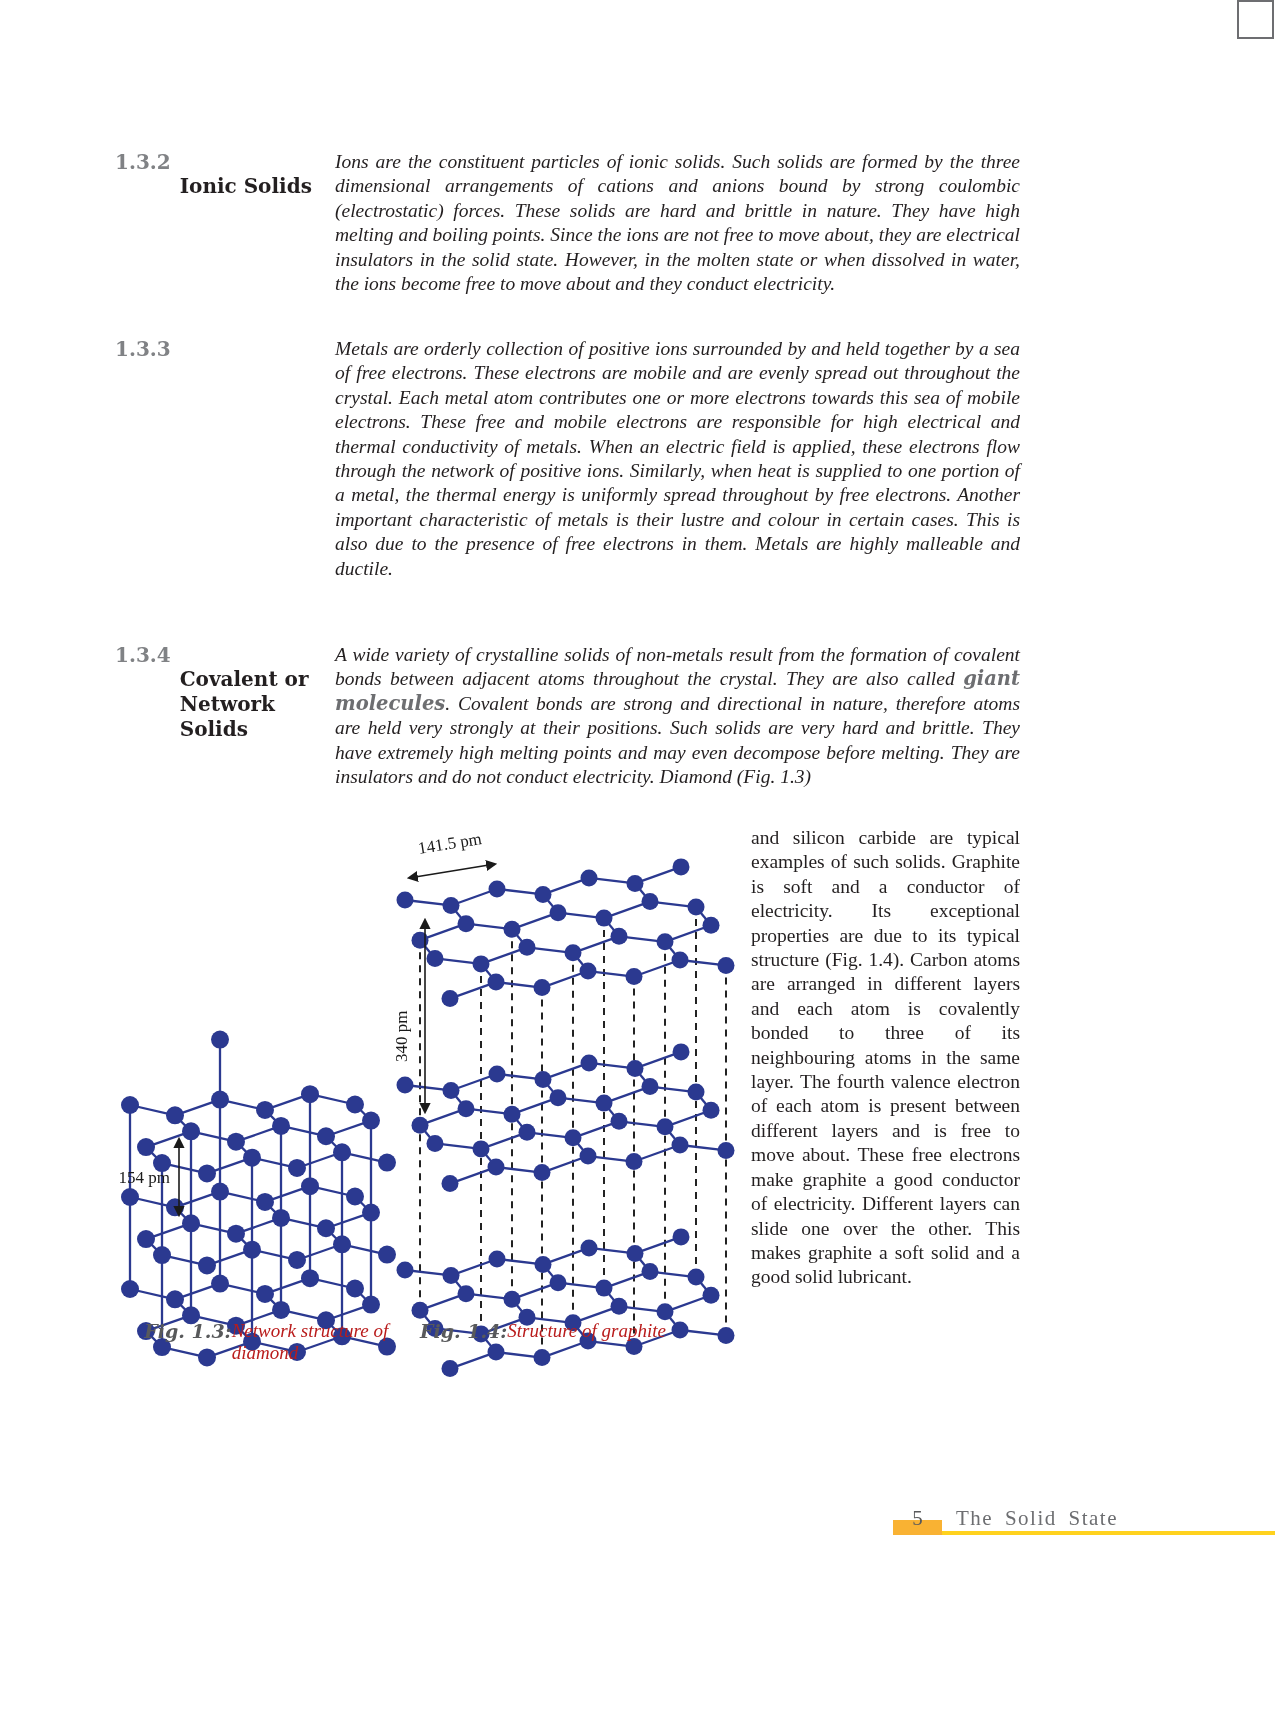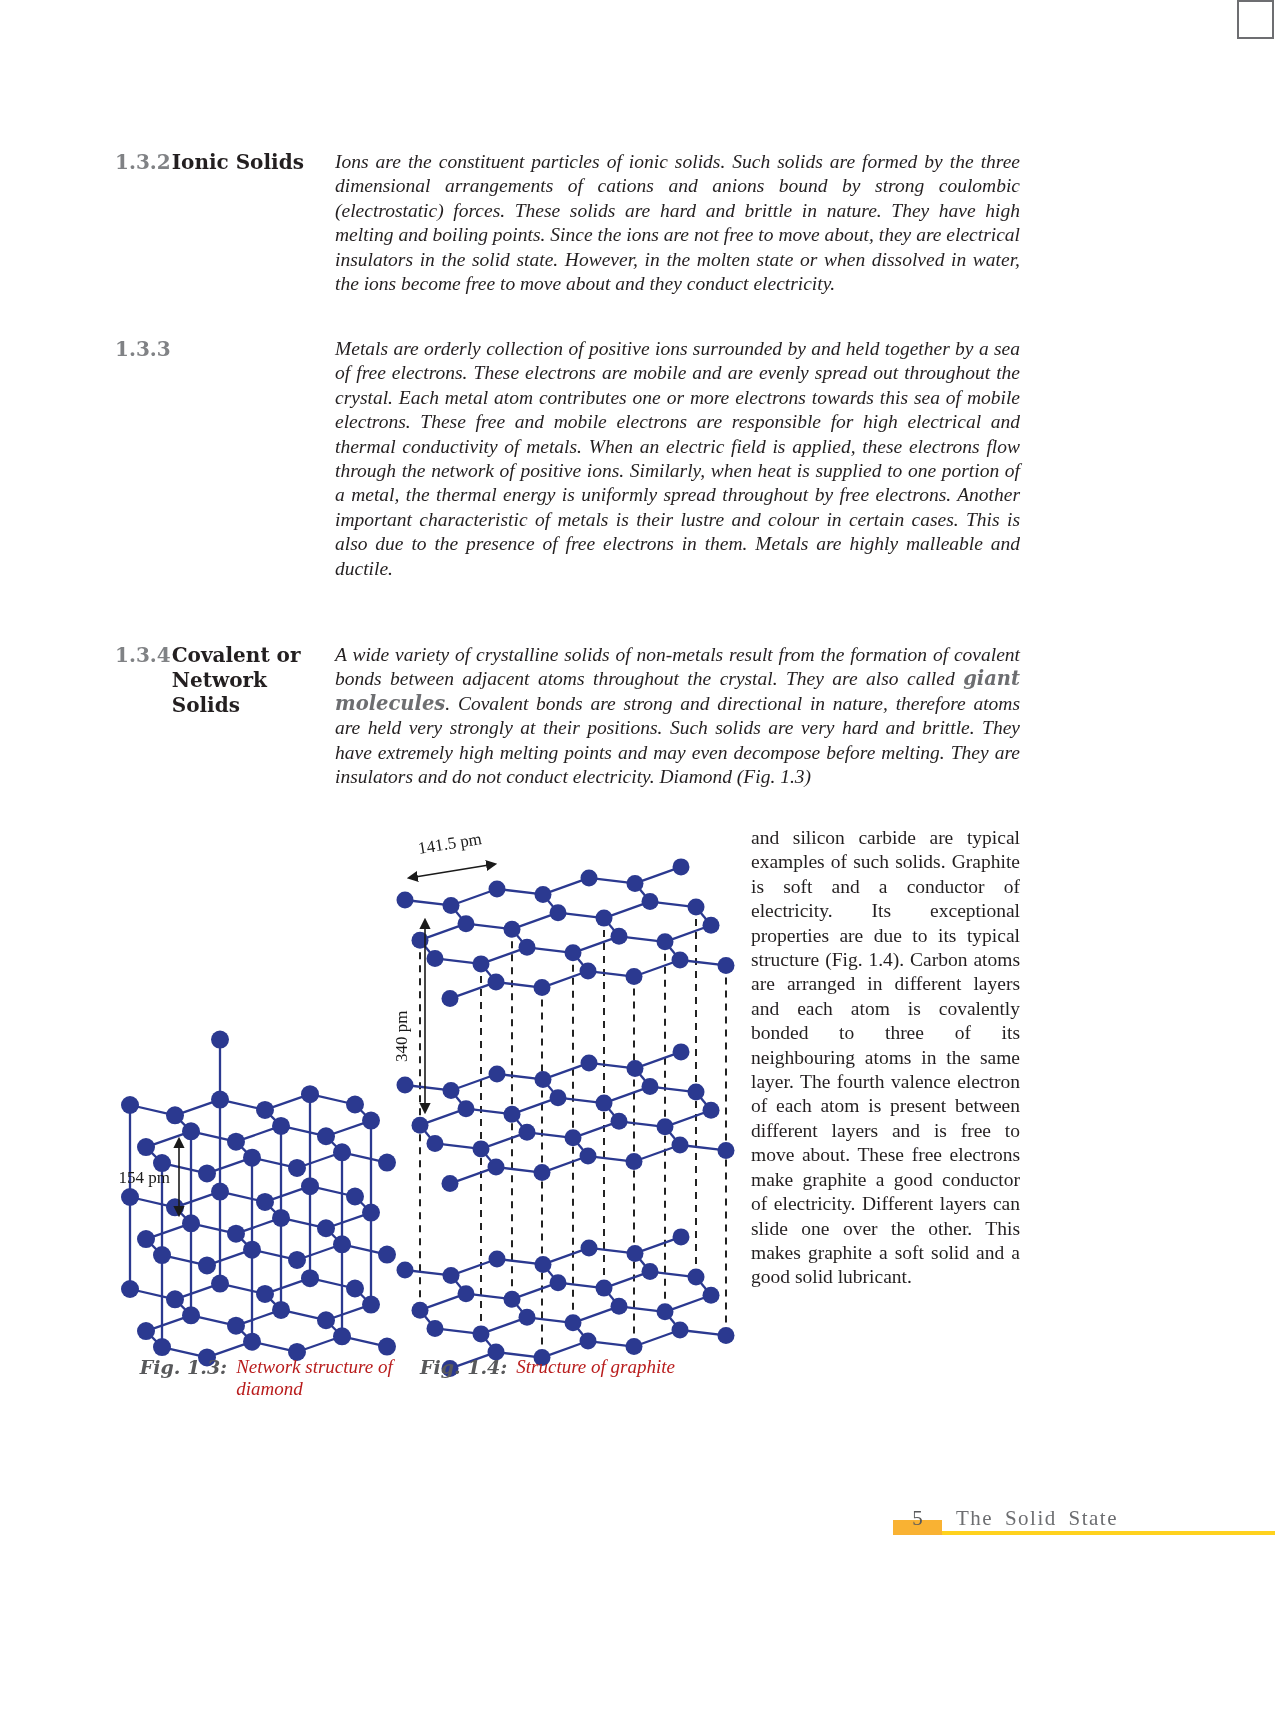--- a/index.html
+++ b/index.html
@@ -2,29 +2,29 @@
 <html><head>
 <meta charset="utf-8">
 <style>
   html,body{margin:0;padding:0;background:#ffffff;}
   .page{position:relative;width:1275px;height:1710px;background:#ffffff;overflow:hidden;
         font-family:"Liberation Serif", serif;color:#231f20;}
   .corner-box{position:absolute;left:1237px;top:0;width:33px;height:35px;background:#fff;
         border:2px solid #6d6e71;}
   .section{position:absolute;left:115px;width:905px;display:flex;}
   .sec-label{flex:0 0 220px;font-family:"DejaVu Serif", serif;font-weight:bold;
-        font-size:20px;line-height:25px;display:flex;gap:1px;}
+        font-size:20px;line-height:25px;display:flex;gap:9px;}
   .sec-num{color:#808285;white-space:nowrap;}
-  .sec-title{color:#231f20;width:140px;}
+  .sec-title{color:#231f20;width:140px;margin-top:24px;}
   .sec-body{flex:1;text-align:justify;font-size:19.5px;line-height:24.4px;font-style:italic;}
   .term{font-family:"DejaVu Serif", serif;font-weight:bold;color:#6d6e71;}
   .narrow-col{position:absolute;left:751px;top:826px;width:269px;text-align:justify;
         font-size:19.5px;line-height:24.4px;}
   .figure{position:absolute;}
-  .caption{position:absolute;font-size:19px;font-style:italic;display:flex;gap:9px;margin-top:36px;}
+  .caption{position:absolute;font-size:19px;font-style:italic;display:flex;}
   .cap-label{font-family:"DejaVu Serif", serif;font-weight:bold;color:#58595b;white-space:nowrap;}
   .cap-text{color:#b91c1c;}
   .footer-num-block{position:absolute;left:893px;top:1520px;width:49px;height:15px;background:#f9b233;}
   .footer-num{position:absolute;left:893px;top:1506px;width:49px;text-align:center;
         font-size:21px;color:#58595b;}
   .footer-rule{position:absolute;left:942px;top:1531px;width:333px;height:4px;background:#ffd21e;}
   .footer-title{position:absolute;left:956px;top:1506px;font-size:21px;color:#6d6e71;
         letter-spacing:1.5px;word-spacing:5px;white-space:nowrap;}
   svg text{font-family:"Liberation Serif", serif;font-size:17px;fill:#1a1a1a;}
 </style>

